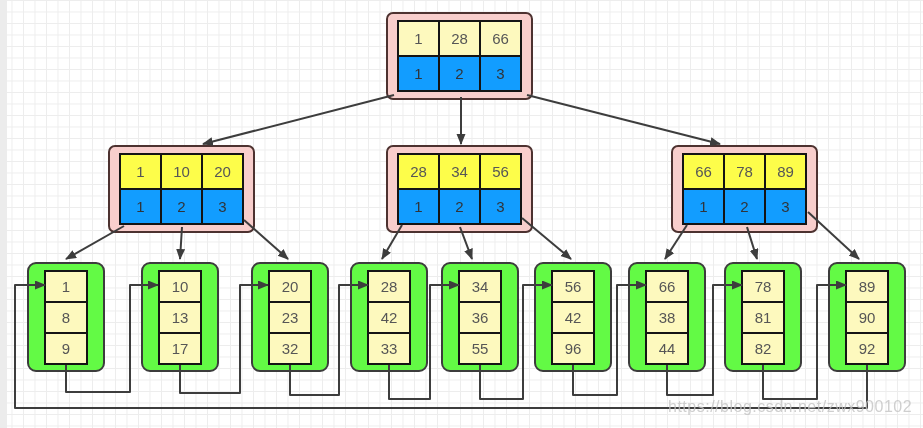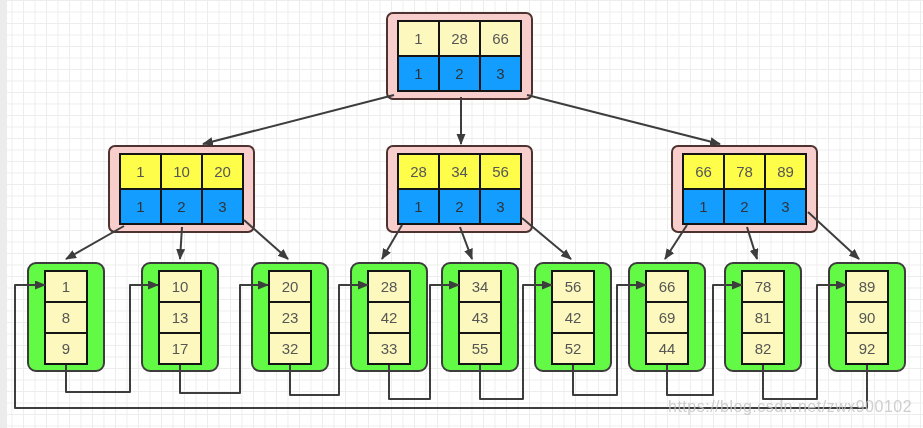--- a/index.html
+++ b/index.html
@@ -111,35 +111,35 @@
       <div class="leaf" style="left: 350px; top: 262px;">
         <div class="lstack">
           <div class="cell lval">28</div>
           <div class="cell lval">42</div>
           <div class="cell lval">33</div>
         </div>
       </div>
       <div class="leaf" style="left: 441px; top: 262px;">
         <div class="lstack">
           <div class="cell lval">34</div>
-          <div class="cell lval">43</div>
+          <div class="cell lval">36</div>
           <div class="cell lval">55</div>
         </div>
       </div>
       <div class="leaf" style="left: 534px; top: 262px;">
         <div class="lstack">
           <div class="cell lval">56</div>
           <div class="cell lval">42</div>
-          <div class="cell lval">52</div>
+          <div class="cell lval">96</div>
         </div>
       </div>
       <div class="leaf" style="left: 628px; top: 262px;">
         <div class="lstack">
           <div class="cell lval">66</div>
-          <div class="cell lval">69</div>
+          <div class="cell lval">38</div>
           <div class="cell lval">44</div>
         </div>
       </div>
       <div class="leaf" style="left: 724px; top: 262px;">
         <div class="lstack">
           <div class="cell lval">78</div>
           <div class="cell lval">81</div>
           <div class="cell lval">82</div>
         </div>
       </div>

